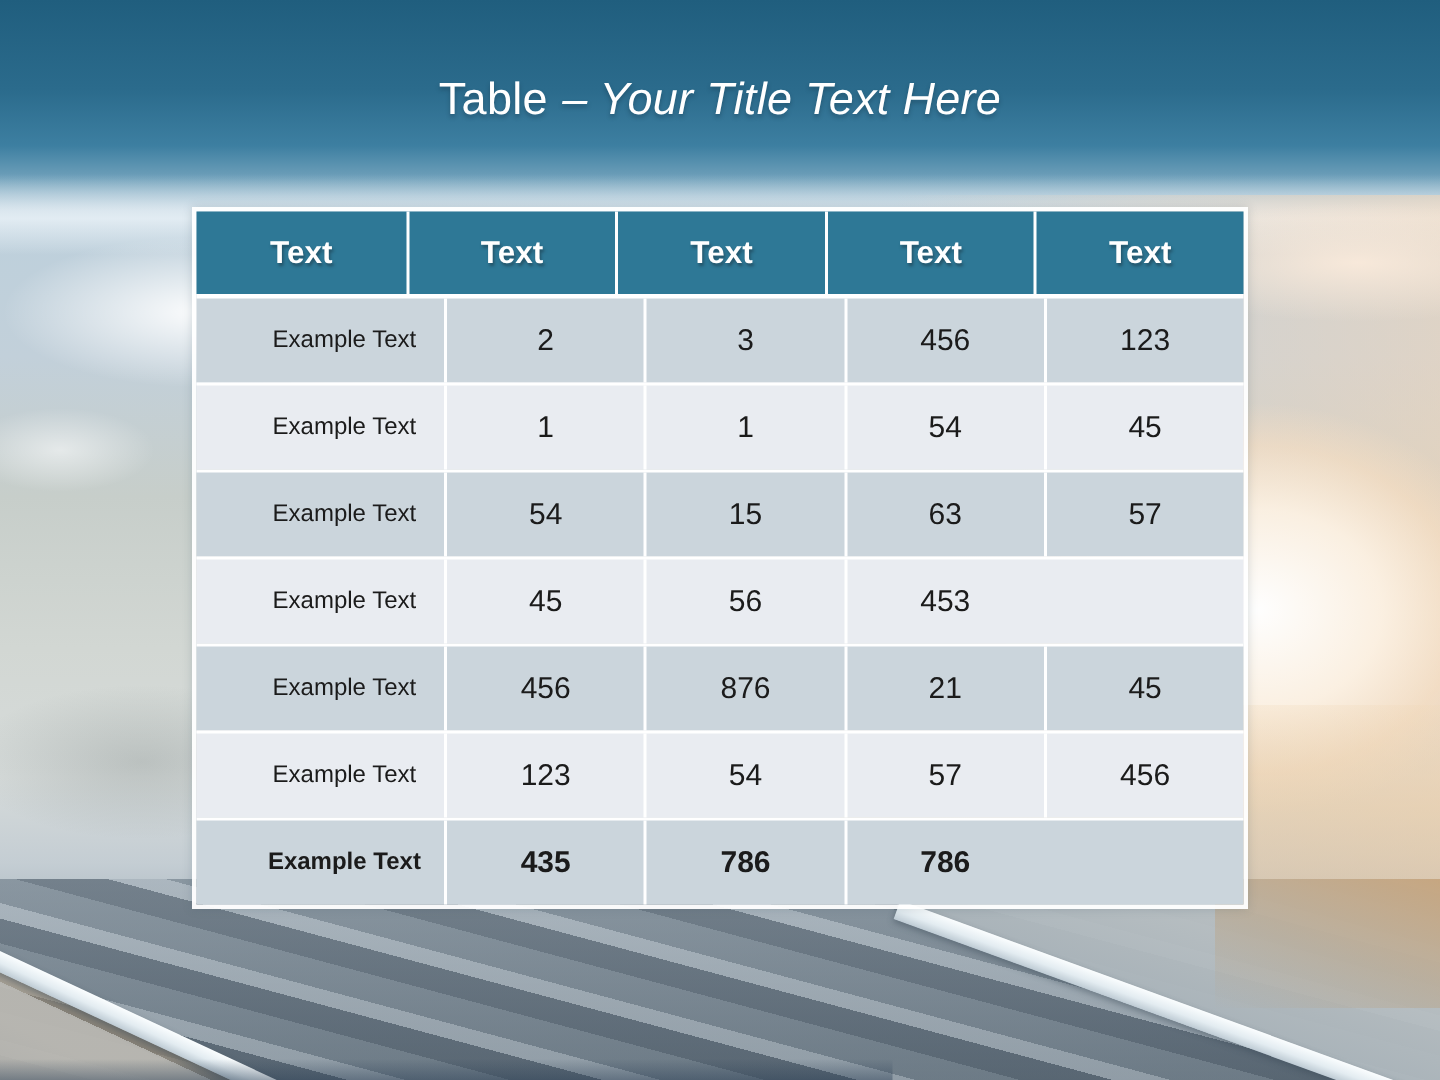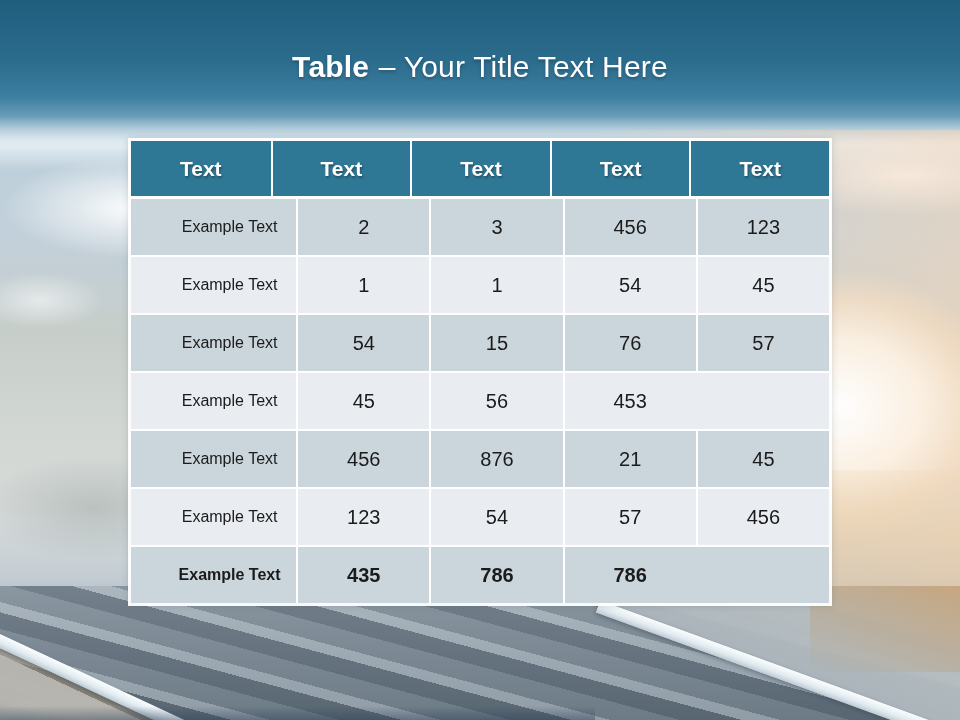--- a/index.html
+++ b/index.html
@@ -92,22 +92,22 @@
   .bottom-shade{
     position:absolute; left:0; bottom:0; width:62%; height:14px;
     background:linear-gradient(to top, rgba(44,64,86,0.45), rgba(44,64,86,0));
   }
   
   .title{
     position:absolute; left:0; top:50px; width:100%; margin:0; z-index:5;
     text-align:center; color:#FFFFFF; font-size:30px; font-weight:400;
     letter-spacing:0.2px; text-shadow:0 2px 3px rgba(18,42,58,0.35);
   }
-  .t-bold{ font-weight:700; }
-  .t-rest{ margin-left:0.32em; }
+  .t-bold{ font-weight:400; }
+  .t-rest{ margin-left:0.32em;font-style:italic; }
   
   .table{
     position:absolute; left:128px; top:138px; width:704px; z-index:5;
     border:3px solid rgba(255,255,255,0.95); box-sizing:border-box;
     box-shadow:0 0 6px rgba(70,90,105,0.22);
   }
   .trow{ display:grid; grid-template-columns:repeat(5,1fr); }
   .cell{
     display:flex; align-items:center; justify-content:center;
     overflow:hidden; white-space:nowrap;
@@ -170,21 +170,21 @@
           <div class="cell label">Example Text</div>
           <div class="cell num">1</div>
           <div class="cell num">1</div>
           <div class="cell num">54</div>
           <div class="cell num">45</div>
         </div>
         <div class="trow drow odd">
           <div class="cell label">Example Text</div>
           <div class="cell num">54</div>
           <div class="cell num">15</div>
-          <div class="cell num">76</div>
+          <div class="cell num">63</div>
           <div class="cell num">57</div>
         </div>
         <div class="trow drow even">
           <div class="cell label">Example Text</div>
           <div class="cell num">45</div>
           <div class="cell num">56</div>
           <div class="cell num">453</div>
         </div>
         <div class="trow drow odd">
           <div class="cell label">Example Text</div>

